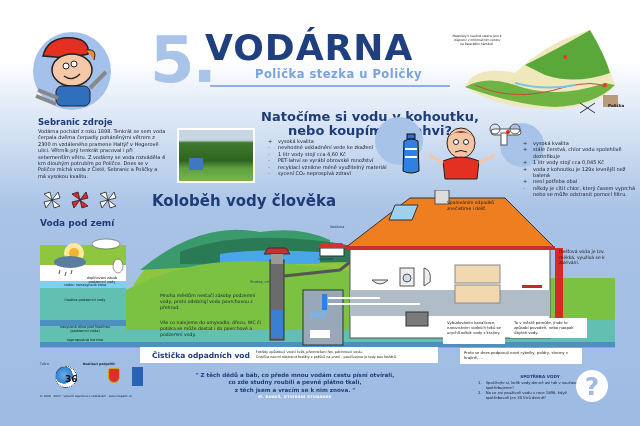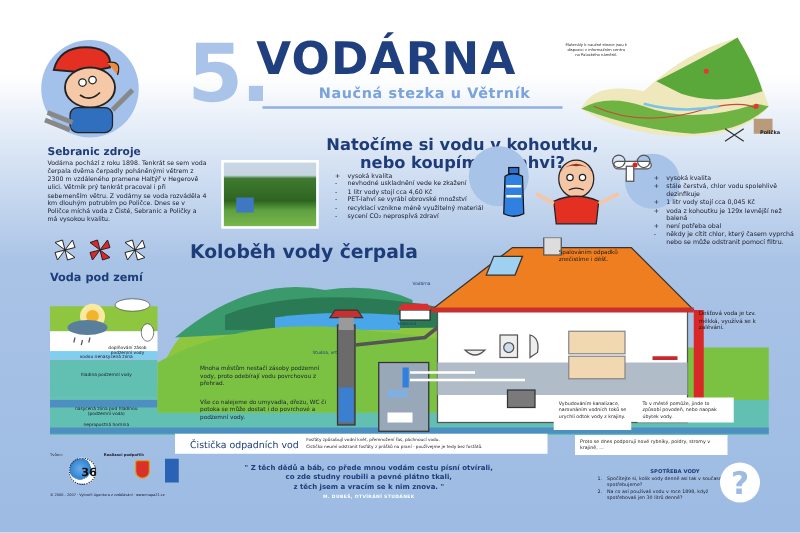--- a/index.html
+++ b/index.html
@@ -51,21 +51,21 @@
   .scene { left: 0; top: 190px; width: 640px; height: 180px; }
   .label-xs { font-size: 3.5px; color: #1e3c78; }
 
   .txt-green { left: 160px; top: 293px; width: 105px; font-size: 4.6px; line-height: 6px; color: #152030; }
   .txt-teal { left: 160px; top: 320px; width: 110px; font-size: 4.6px; line-height: 6px; color: #152030; }
   .spal-text { left: 447px; top: 200px; width: 70px; font-size: 4.5px; line-height: 5.8px; color: #1a1a1a; }
   .rain-text { left: 559px; top: 249px; width: 60px; font-size: 4.5px; line-height: 5.6px; color: #1a1a1a; }
 
   .box { background: #fff; font-size: 3.8px; line-height: 5px; color: #1a1a1a; padding: 2px 4px; }
   .cist-box { left: 140px; top: 347px; width: 298px; height: 16px; display: flex; align-items: center; gap: 6px; padding-left: 12px; }
-  .cist-title { font-size: 7.5px; font-weight: normal; color: #1e3c78; white-space: nowrap; }
+  .cist-title { font-size: 7.5px; font-weight: bold; color: #1e3c78; white-space: nowrap; }
   .cist-desc { font-size: 3.4px; line-height: 4.6px; color: #1a1a1a; }
   .box1 { left: 443px; top: 318px; width: 62px; height: 26px; }
   .box2 { left: 510px; top: 318px; width: 77px; height: 20px; }
   .box3 { left: 460px; top: 348px; width: 122px; height: 16px; }
 
   .quote { left: 150px; top: 372px; width: 290px; text-align: center; font-size: 5.6px; line-height: 7.3px; font-weight: bold; color: #1e3c78; }
   .quote-author { left: 150px; top: 395px; width: 290px; text-align: center; font-size: 3.6px; font-weight: bold; color: #fff; letter-spacing: 0.3px; }
 
   .spot-title { left: 500px; top: 374px; width: 80px; text-align: center; font-size: 4.2px; font-weight: bold; color: #1e3c78; }
   .spot-list { left: 478px; top: 380px; width: 110px; font-size: 3.8px; line-height: 5px; color: #1a1a2a; }
@@ -91,21 +91,21 @@
   <circle cx="38" cy="38" r="3" fill="#fff" stroke="#222"></circle>
   <circle cx="46" cy="36" r="3" fill="#fff" stroke="#222"></circle>
   <path d="M36 48 Q44 54 52 46" fill="none" stroke="#222" stroke-width="1.3"></path>
   <rect x="28" y="58" width="34" height="20" rx="6" fill="#2f6fbd" stroke="#222"></rect>
   <path d="M10 62 L30 70 M8 68 L28 76" stroke="#888" stroke-width="4"></path>
   <path d="M62 60 L78 44" stroke="#888" stroke-width="4"></path>
 </svg>
 
 <div class="abs big5">5.</div>
 <div class="abs vodarna t-title">VODÁRNA</div>
-<div class="abs subtitle">Naučná stezka u Větrník</div>
+<div class="abs subtitle">Polička stezka u Poličky</div>
 <div class="abs title-line"></div>
 
 <svg class="abs map" viewBox="0 0 175 90">
   <path d="M10 62 Q20 40 60 48 Q90 20 120 10 L135 5 Q150 30 160 60 Q140 85 90 84 Q40 82 10 62 Z" fill="#eee8bc"></path>
   <path d="M10 62 Q30 50 60 60 Q100 75 150 58 L160 60 Q140 80 100 82 Q60 80 10 62Z" fill="#6fb443"></path>
   <path d="M70 40 Q110 20 135 5 Q150 30 155 48 Q120 60 90 50 Z" fill="#5aa83a"></path>
   <path d="M20 60 Q60 78 110 62 Q140 55 150 62" stroke="#c84a3a" stroke-width="1" fill="none"></path>
   <path d="M60 58 Q90 66 120 60" stroke="#7cc4e6" stroke-width="2" fill="none"></path>
   <circle cx="110" cy="32" r="2" fill="#e33"></circle>
   <circle cx="150" cy="60" r="2" fill="#e33"></circle>
@@ -266,21 +266,21 @@
 
   <rect x="555" y="58" width="8" height="80" fill="#d82828"></rect>
 
   <path d="M328 108 L380 108 M328 114 L420 114" stroke="#fff" stroke-width="2"></path>
 
   <rect x="406" y="122" width="22" height="14" fill="#7a7a7a" stroke="#333"></rect>
 
   <rect x="522" y="95" width="20" height="3" fill="#c82828"></rect>
 </svg>
 
-<div class="abs kolo-title t-title">Koloběh vody čerpala</div>
+<div class="abs kolo-title t-title">Koloběh vody člověka</div>
 <div class="abs voda-zemi-title t-title">Voda pod zemí</div>
 
 <svg class="abs" style="left:40px;top:238px;" width="90" height="46" viewBox="0 0 90 46">
   <circle cx="34" cy="15" r="10" fill="#fce9a0"></circle>
   <circle cx="34" cy="15" r="5" fill="#f3b32b"></circle>
   <ellipse cx="30" cy="24" rx="16" ry="6" fill="#5a7f9c"></ellipse>
   <ellipse cx="66" cy="6" rx="14" ry="5" fill="#fff" stroke="#333" stroke-width="0.5"></ellipse>
   <path d="M20 32 L19 36 M26 34 L25 38 M32 32 L31 36" stroke="#555"></path>
   <ellipse cx="78" cy="28" rx="5" ry="7" fill="#fff" stroke="#333" stroke-width="0.5"></ellipse>
 </svg>

